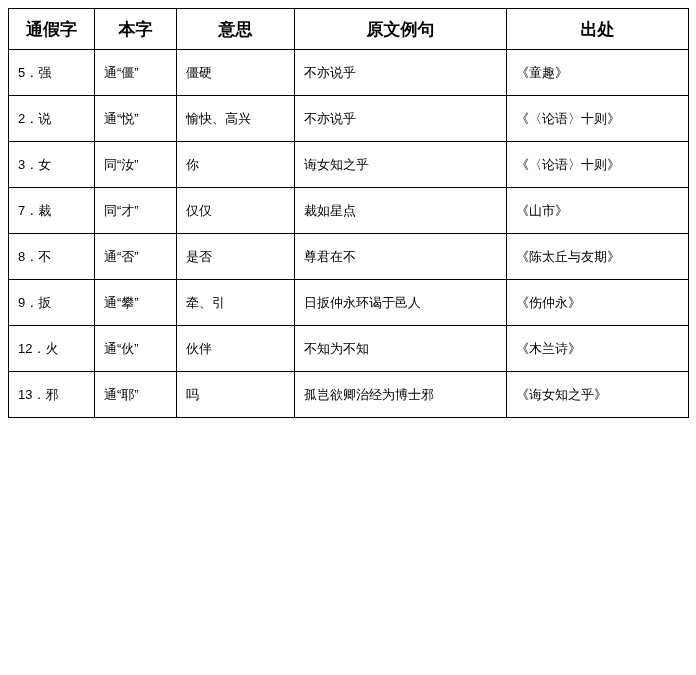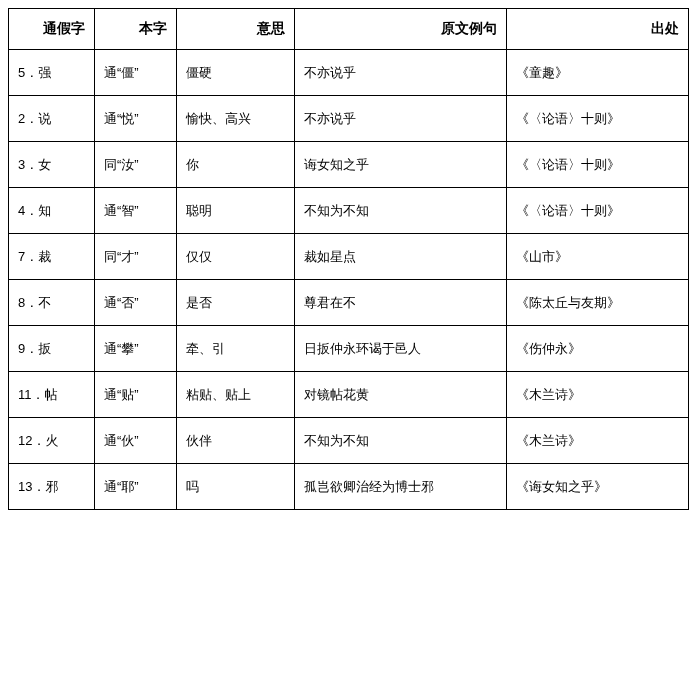--- a/index.html
+++ b/index.html
@@ -34,23 +34,23 @@
     border: 1px solid #000000;
     padding: 0 9px;
     height: 45px;
     font-size: 13px;
     font-weight: normal;
     text-align: left;
     vertical-align: middle;
     background: transparent;
   }
   table.tongjiazi thead th {
-    text-align: right;
+    text-align: center;
     font-weight: bold;
-    font-size: 14px;
+    font-size: 17px;
     height: 40px;
   }
   col.c0 { width: 86px; }
   col.c1 { width: 82px; }
   col.c2 { width: 118px; }
   col.c3 { width: 212px; }
   col.c4 { width: 182px; }
 
   
   #watermark {
@@ -156,27 +156,20 @@
         <td>《〈论语〉十则》</td>
       </tr>
       <tr>
         <td>3．女</td>
         <td>同“汝”</td>
         <td>你</td>
         <td>诲女知之乎</td>
         <td>《〈论语〉十则》</td>
       </tr>
       <tr>
-        <td>4．知</td>
-        <td>通“智”</td>
-        <td>聪明</td>
-        <td>不知为不知</td>
-        <td>《〈论语〉十则》</td>
-      </tr>
-      <tr>
         <td>7．裁</td>
         <td>同“才”</td>
         <td>仅仅</td>
         <td>裁如星点</td>
         <td>《山市》</td>
       </tr>
       <tr>
         <td>8．不</td>
         <td>通“否”</td>
         <td>是否</td>
@@ -184,27 +177,20 @@
         <td>《陈太丘与友期》</td>
       </tr>
       <tr>
         <td>9．扳</td>
         <td>通“攀”</td>
         <td>牵、引</td>
         <td>日扳仲永环谒于邑人</td>
         <td>《伤仲永》</td>
       </tr>
       <tr>
-        <td>11．帖</td>
-        <td>通“贴”</td>
-        <td>粘贴、贴上</td>
-        <td>对镜帖花黄</td>
-        <td>《木兰诗》</td>
-      </tr>
-      <tr>
         <td>12．火</td>
         <td>通“伙”</td>
         <td>伙伴</td>
         <td>不知为不知</td>
         <td>《木兰诗》</td>
       </tr>
       <tr>
         <td>13．邪</td>
         <td>通“耶”</td>
         <td>吗</td>

